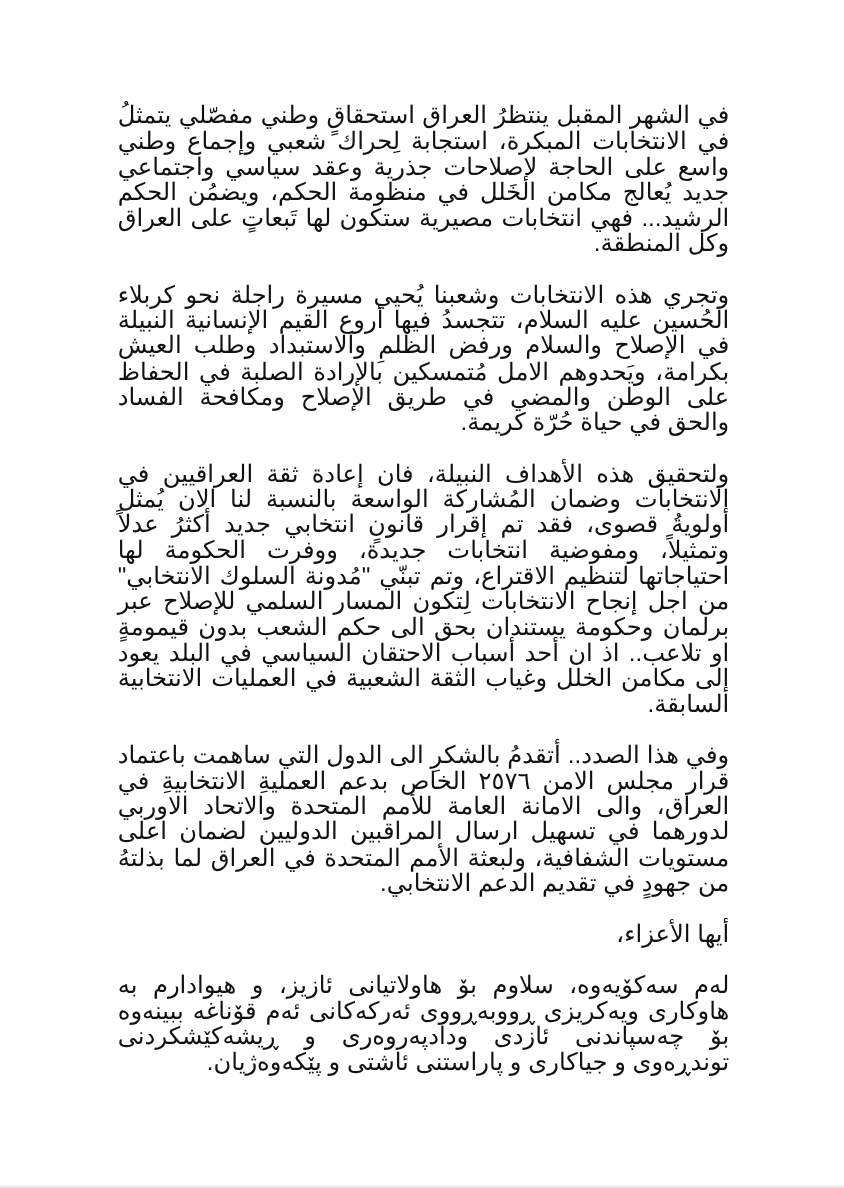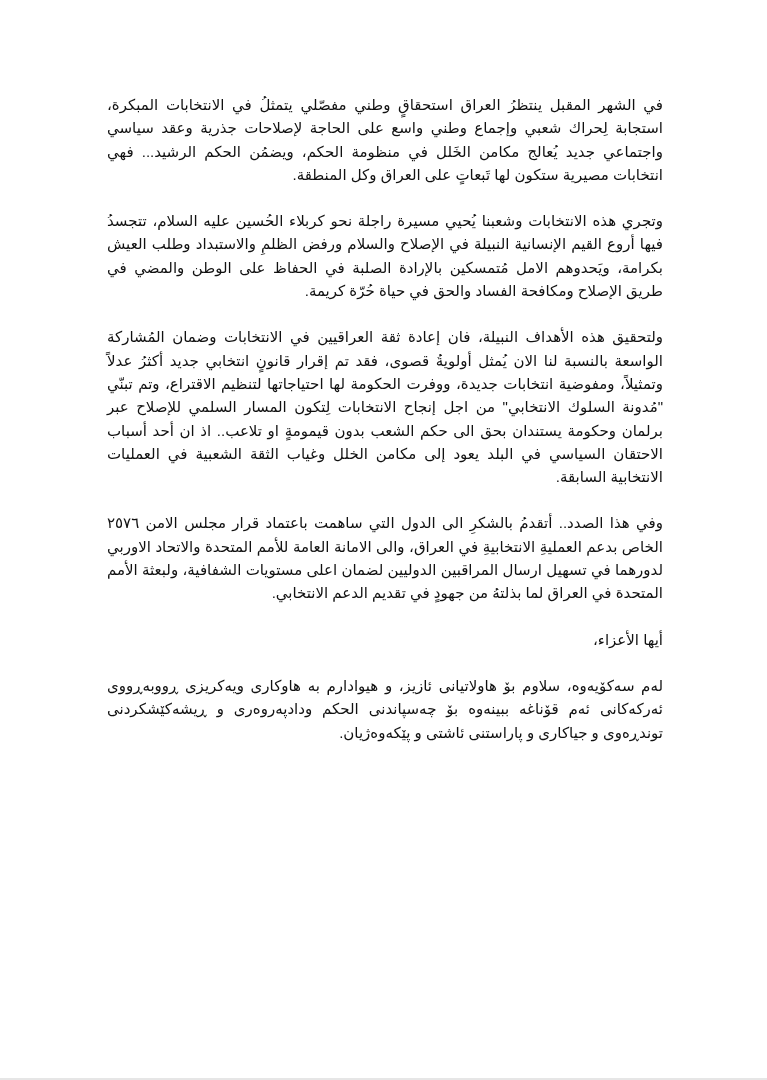--- a/index.html
+++ b/index.html
@@ -13,21 +13,21 @@
       overflow: hidden;
       position: relative;
     }
     .page {
       position: absolute;
       left: 107px;
       top: 93px;
       width: 556px;
       direction: rtl;
       font-family: "Liberation Sans", "DejaVu Sans", sans-serif;
-      font-size: 15px;
+      font-size: 22px;
       line-height: 23.3px;
       color: #111111;
     }
     .para {
       margin: 0 0 23px 0;
       text-align: justify;
       text-align-last: right;
     }
     .para.short {
       text-align: right;
@@ -43,16 +43,16 @@
   </style>
 </head>
 <body>
 
 <main class="page">
   <p class="para">في الشهر المقبل ينتظرُ العراق استحقاقٍ وطني مفصّلي يتمثلُ في الانتخابات المبكرة، استجابة لِحراك شعبي وإجماع وطني واسع على الحاجة لإصلاحات جذرية وعقد سياسي واجتماعي جديد يُعالج مكامن الخَلل في منظومة الحكم، ويضمُن الحكم الرشيد... فهي انتخابات مصيرية ستكون لها تَبعاتٍ على العراق وكل المنطقة.</p>
   <p class="para">وتجري هذه الانتخابات وشعبنا يُحيي مسيرة راجلة نحو كربلاء الحُسين عليه السلام، تتجسدُ فيها أروع القيم الإنسانية النبيلة في الإصلاح والسلام ورفض الظلمِ والاستبداد وطلب العيش بكرامة، ويَحدوهم الامل مُتمسكين بالإرادة الصلبة في الحفاظ على الوطن والمضي في طريق الإصلاح ومكافحة الفساد والحق في حياة حُرّة كريمة.</p>
   <p class="para">ولتحقيق هذه الأهداف النبيلة، فان إعادة ثقة العراقيين في الانتخابات وضمان المُشاركة الواسعة بالنسبة لنا الان يُمثل أولويةُ قصوى، فقد تم إقرار قانونٍ انتخابي جديد أكثرُ عدلاً وتمثيلاً، ومفوضية انتخابات جديدة، ووفرت الحكومة لها احتياجاتها لتنظيم الاقتراع، وتم تبنّي "مُدونة السلوك الانتخابي" من اجل إنجاح الانتخابات لِتكون المسار السلمي للإصلاح عبر برلمان وحكومة يستندان بحق الى حكم الشعب بدون قيمومةٍ او تلاعب.. اذ ان أحد أسباب الاحتقان السياسي في البلد يعود إلى مكامن الخلل وغياب الثقة الشعبية في العمليات الانتخابية السابقة.</p>
   <p class="para">وفي هذا الصدد.. أتقدمُ بالشكرِ الى الدول التي ساهمت باعتماد قرار مجلس الامن ٢٥٧٦ الخاص بدعم العمليةِ الانتخابيةِ في العراق، والى الامانة العامة للأمم المتحدة والاتحاد الاوربي لدورهما في تسهيل ارسال المراقبين الدوليين لضمان اعلى مستويات الشفافية، ولبعثة الأمم المتحدة في العراق لما بذلتهُ من جهودٍ في تقديم الدعم الانتخابي.</p>
   <p class="para short">أيها الأعزاء،</p>
-  <p class="para">لەم سەکۆیەوە، سلاوم بۆ هاولاتیانی ئازیز، و هیوادارم بە هاوکاری ویەکریزی ڕووبەڕووی ئەرکەکانی ئەم قۆناغە ببینەوە بۆ چەسپاندنی الحكم ودادپەروەری و ڕیشەکێشکردنی توندڕەوی و جیاکاری و پاراستنی ئاشتی و پێکەوەژیان.</p>
+  <p class="para">لەم سەکۆیەوە، سلاوم بۆ هاولاتیانی ئازیز، و هیوادارم بە هاوکاری ویەکریزی ڕووبەڕووی ئەرکەکانی ئەم قۆناغە ببینەوە بۆ چەسپاندنی ئازدی ودادپەروەری و ڕیشەکێشکردنی توندڕەوی و جیاکاری و پاراستنی ئاشتی و پێکەوەژیان.</p>
 </main>
 
 <div class="bottom-edge"></div>
 
 </body></html>

